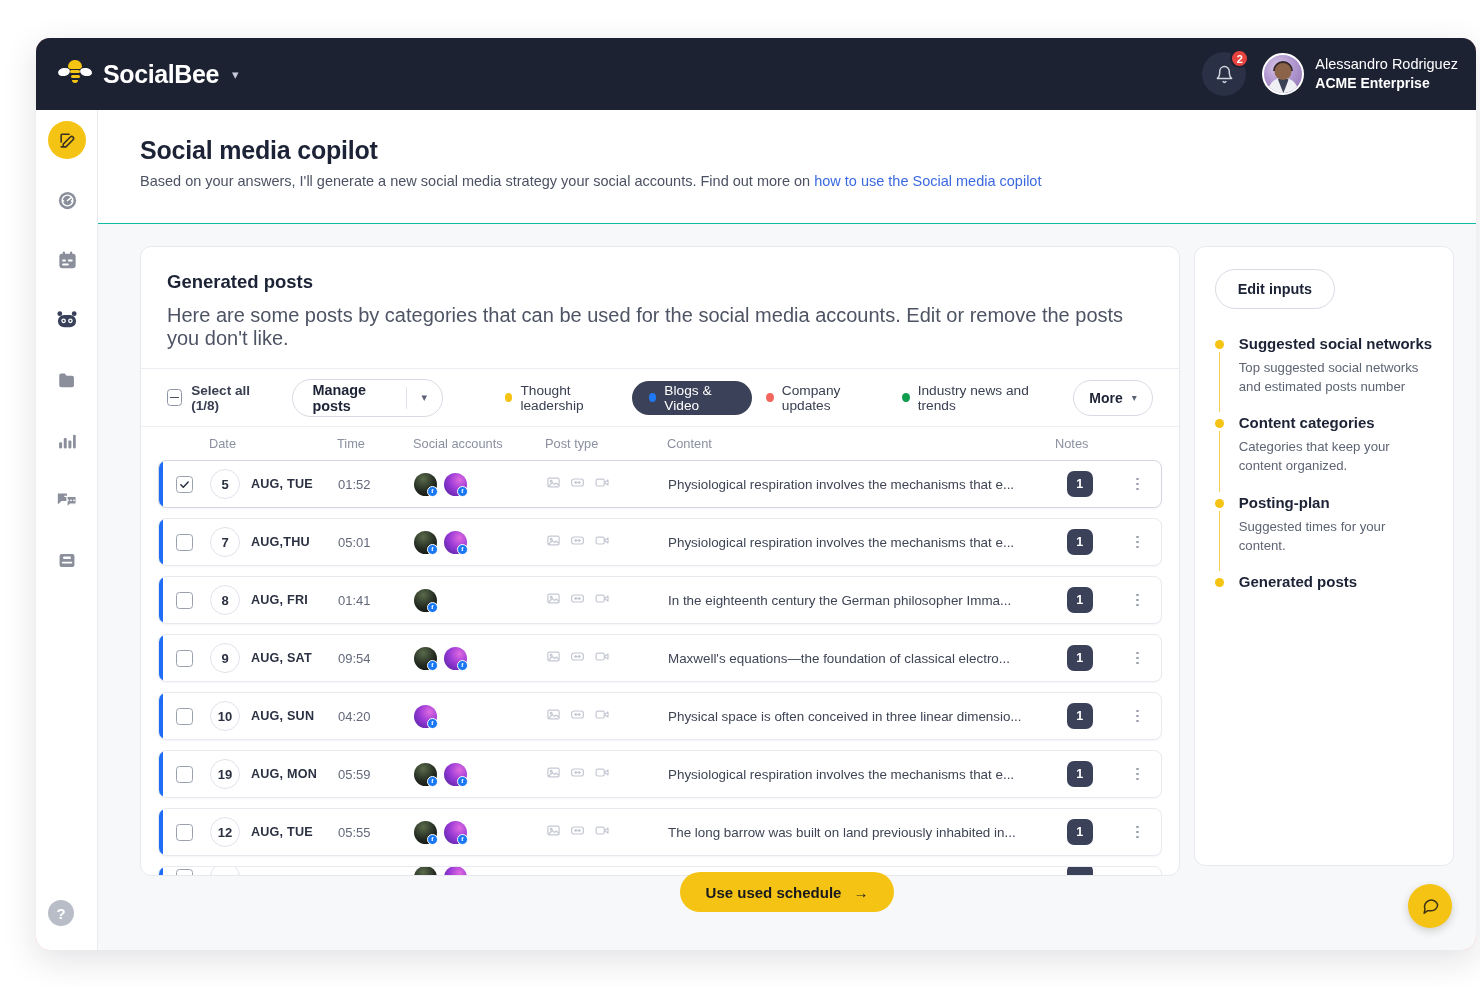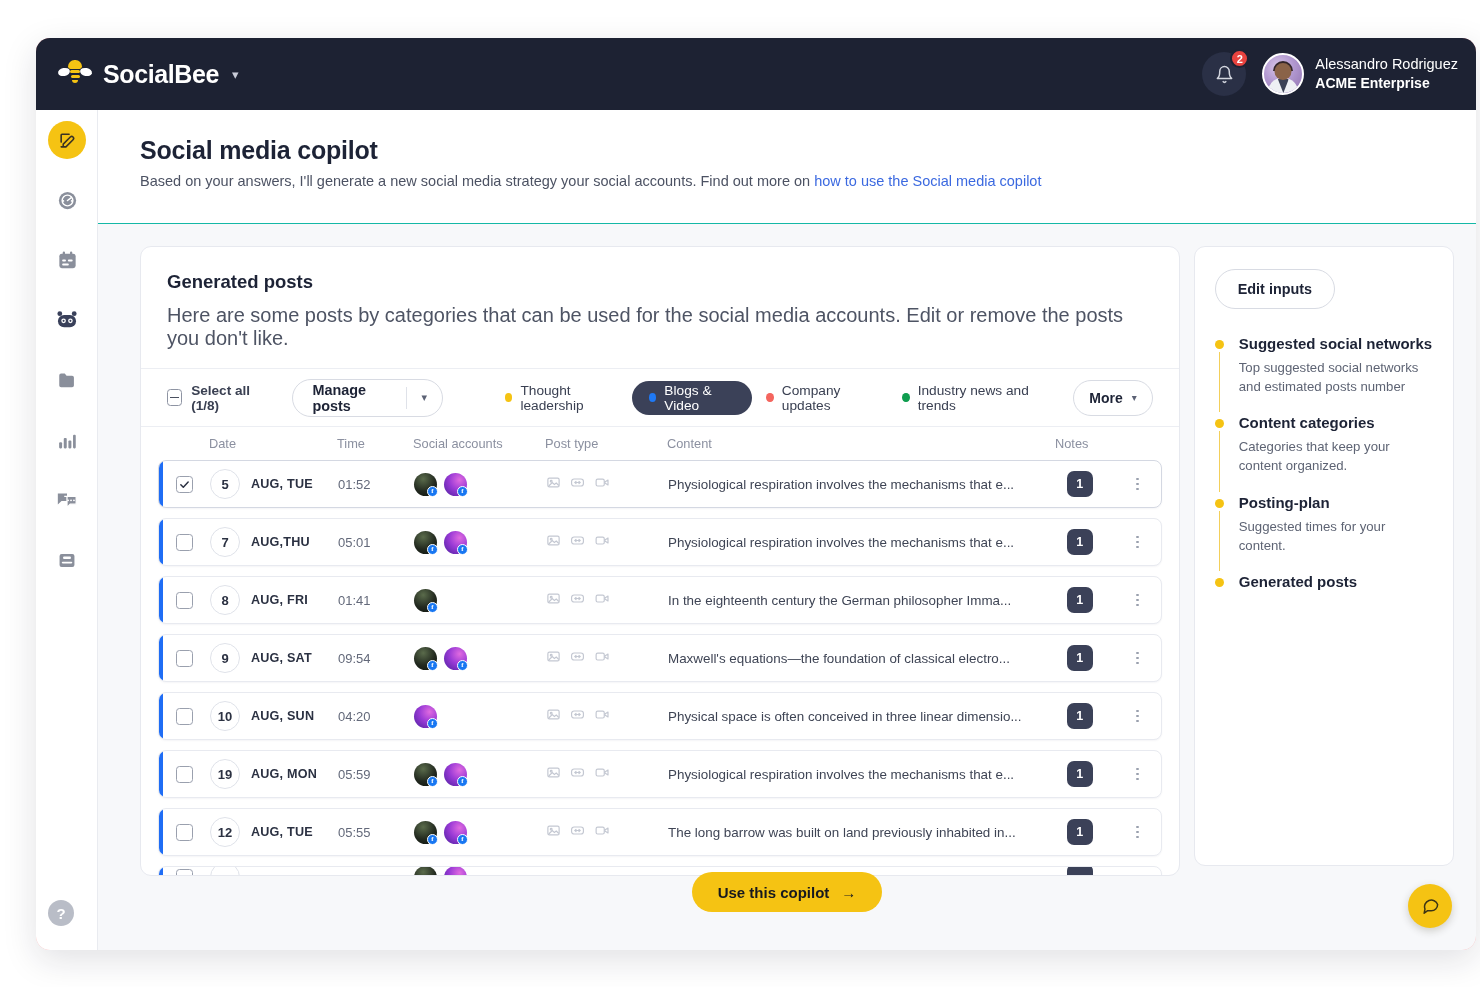--- a/index.html
+++ b/index.html
@@ -841,21 +841,21 @@
      <div class="step-title">Generated posts</div>
             </div>
           </div>
       </div>
 
     </div>
   </div>
 
   <div class="cta-wrap">
     <button class="cta">
-      <span>Use this copilot</span>
+      <span>Use used schedule</span>
       <span>→</span>
     </button>
   </div>
 
   <div class="fab">
     <span>
       <svg width="19" height="19" viewBox="0 0 24 24" fill="none" stroke="#3d3514" stroke-width="1.9" stroke-linecap="round" stroke-linejoin="round">
         <path d="M21 12a8 8 0 0 1-8 8H8l-4 3 1-5.2A8 8 0 1 1 21 12z"></path>
       </svg>
     </span>

